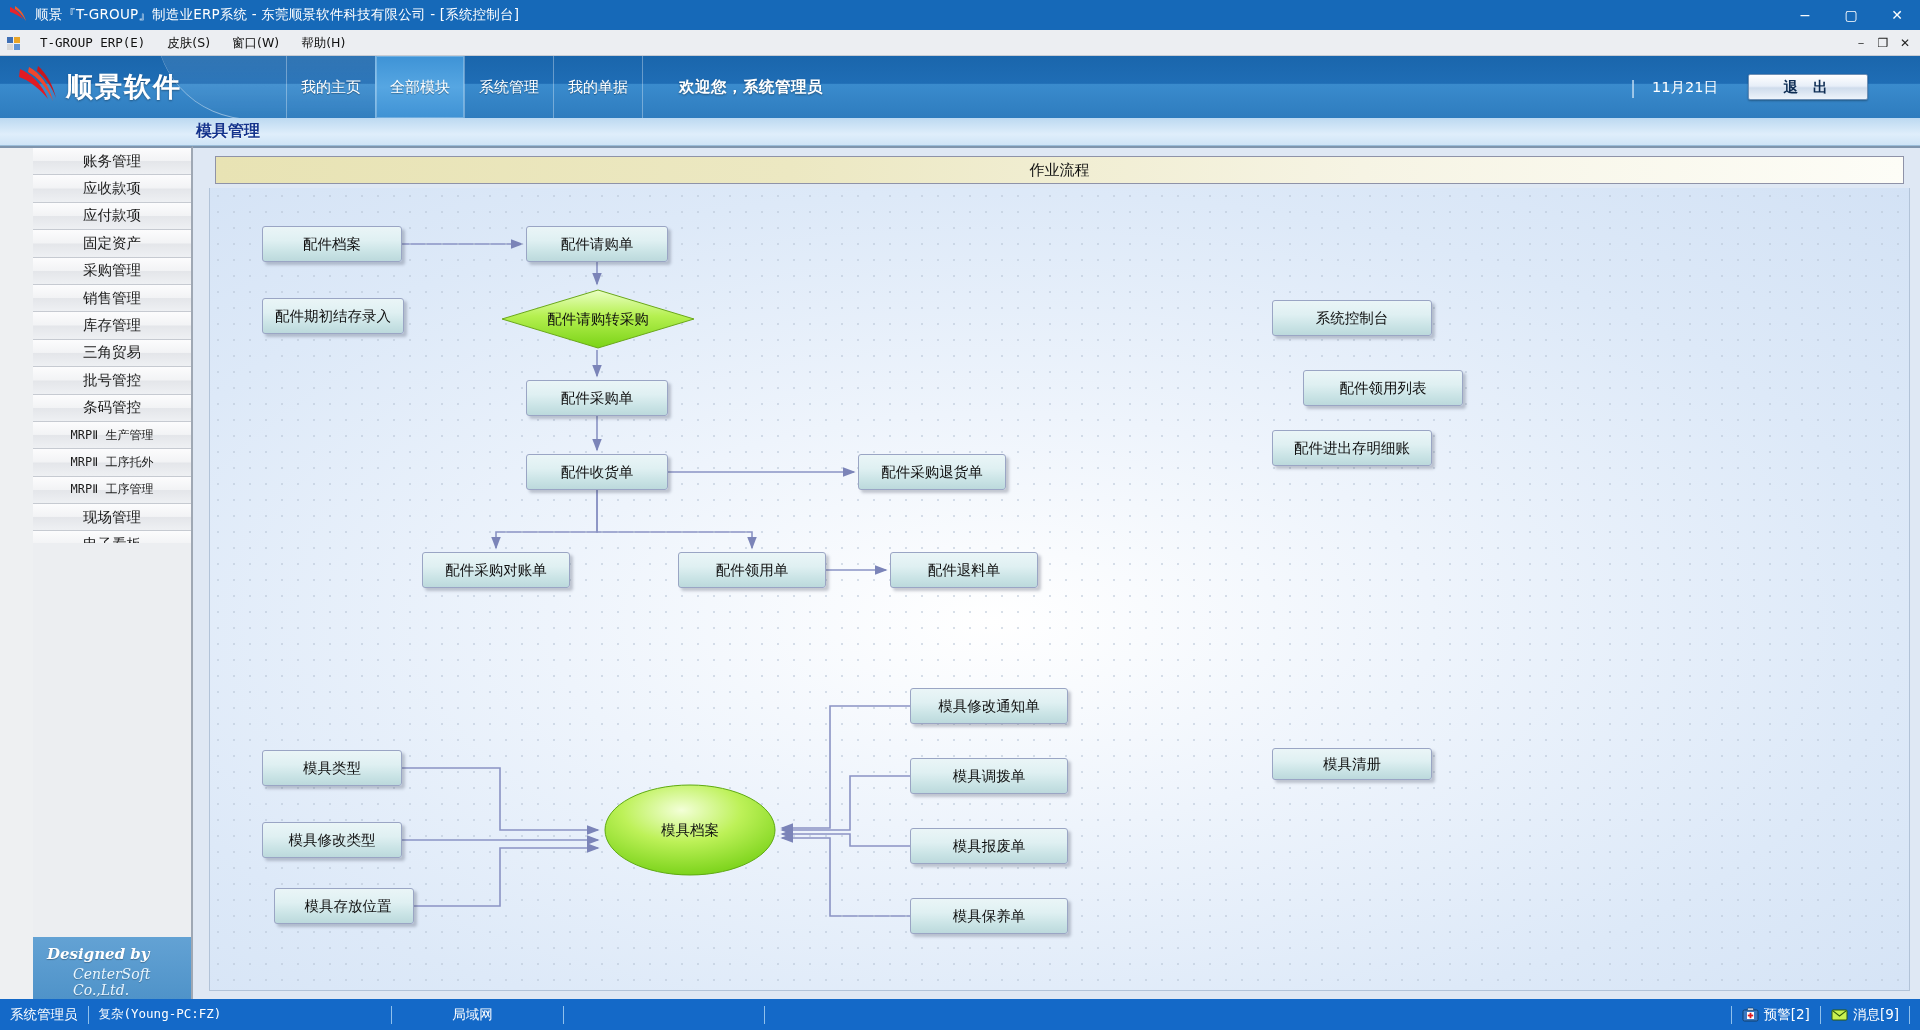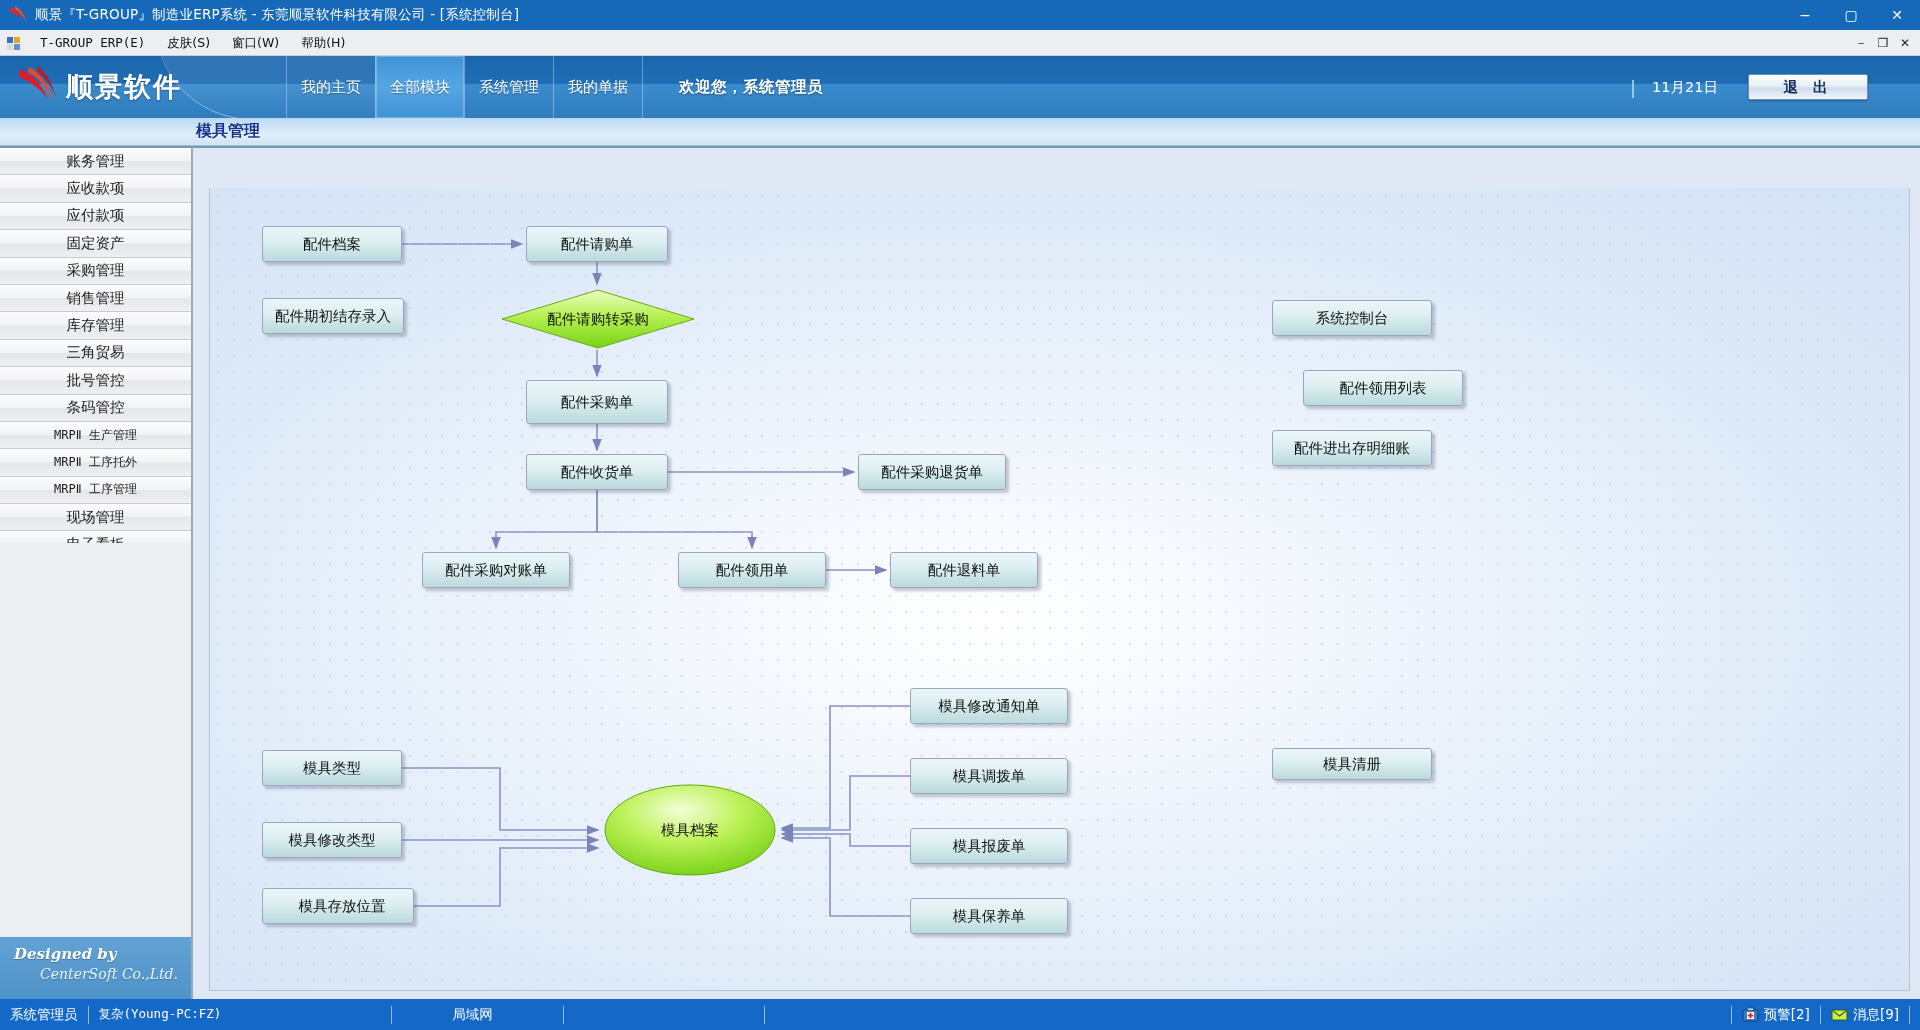--- a/index.html
+++ b/index.html
@@ -108,20 +108,21 @@
 
   
   .body { display: flex; height: 853px; background: #e4ebf4; }
 
   
   .sidebar {
     width: 193px; flex: none; background: #eef0f2;
     border-right: 2px solid #9fa8b4;
     display: flex; flex-direction: column;
     border-top: 2px solid #7f95ad;
+    padding-left: 33px;
   }
   .side-list { flex: 1; overflow: hidden; }
   .side-item {
     height: 27.4px; display: flex; align-items: center; justify-content: center;
     font-size: 14.5px; color: #1b1b1b;
     background: linear-gradient(to bottom, #fcfcfd 0%, #f2f3f5 48%, #e4e6ea 52%, #eef0f3 100%);
     border-bottom: 1px solid #c6cad1;
   }
   .side-item .mrp { font-family: "DejaVu Sans Mono", monospace; font-size: 12px; letter-spacing: 0; }
   .side-filler { flex: 1; background: #eceef1; }
@@ -312,20 +313,21 @@
       </div>
     <div class="side-filler"></div>
     <div class="side-footer">
       <div class="sf-1">Designed by</div>
       <div class="sf-2">CenterSoft Co.,Ltd.</div>
     </div>
   </div>
 
   <div class="main">
     <div class="tabs">
+      <div class="tab work">作业流程</div>
     </div>
 
     <div class="canvas">
       <div class="dots"></div>
 
       
       <svg width="1420" height="800">
         <defs>
           <marker id="ah" markerWidth="8" markerHeight="8" refX="7" refY="3" orient="auto" markerUnits="strokeWidth">
             <path d="M0,0 L8,3 L0,6 z" fill="#7b84b8"></path>
@@ -376,21 +378,21 @@
                 <linearGradient id="gn4" x1="0" y1="0" x2="0" y2="1">
                   <stop offset="0%" stop-color="#eaffc4"></stop>
                   <stop offset="45%" stop-color="#b5f050"></stop>
                   <stop offset="100%" stop-color="#7ad316"></stop>
                 </linearGradient>
               </defs>
               <polygon points="98,2 194,31 98,60 2,31" fill="url(#gn4)" stroke="#6aa81a" stroke-width="1"></polygon>
             </svg>
             <div class="dia-label">配件请购转采购</div>
           </div>
-          <div class="node" style="left: 316px; top: 192px; width: 142px; height: 44px;">
+          <div class="node" style="left: 316px; top: 192px; width: 142px; height: 36px;">
             <span>配件采购单</span>
           </div>
           <div class="node" style="left: 316px; top: 266px; width: 142px; height: 36px;">
             <span>配件收货单</span>
           </div>
           <div class="node" style="left: 648px; top: 266px; width: 148px; height: 36px;">
             <span>配件采购退货单</span>
           </div>
           <div class="node" style="left: 212px; top: 364px; width: 148px; height: 36px;">
             <span>配件采购对账单</span>
@@ -400,21 +402,21 @@
           </div>
           <div class="node" style="left: 680px; top: 364px; width: 148px; height: 36px;">
             <span>配件退料单</span>
           </div>
           <div class="node" style="left: 52px; top: 562px; width: 140px; height: 36px;">
             <span>模具类型</span>
           </div>
           <div class="node" style="left: 52px; top: 634px; width: 140px; height: 36px;">
             <span>模具修改类型</span>
           </div>
-          <div class="node" style="left: 52px; top: 700px; width: 152px; height: 36px; padding-left: 8px;">
+          <div class="node" style="left: 64px; top: 700px; width: 140px; height: 36px; padding-left: 8px;">
             <span>模具存放位置</span>
           </div>
           <div class="node-ellipse" style="left: 392px; top: 594px; width: 176px; height: 96px;">
             <svg width="176" height="96" style="position:absolute;left:0;top:0">
               <defs>
                 <radialGradient id="en14" cx="45%" cy="28%" r="78%">
                   <stop offset="0%" stop-color="#f3ffd8"></stop>
                   <stop offset="45%" stop-color="#bdf158"></stop>
                   <stop offset="100%" stop-color="#72cf12"></stop>
                 </radialGradient>

